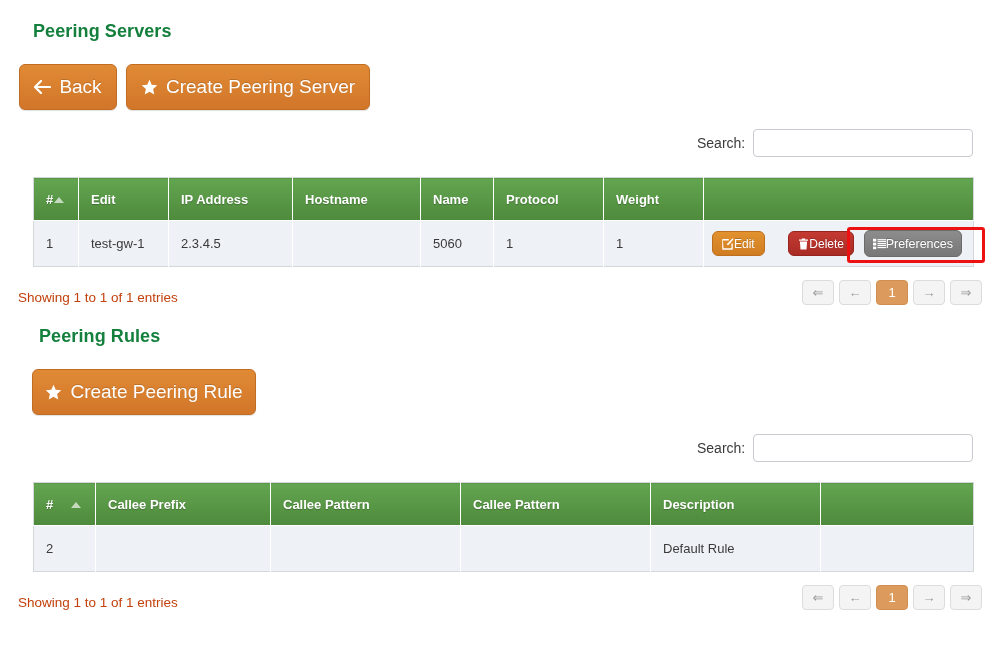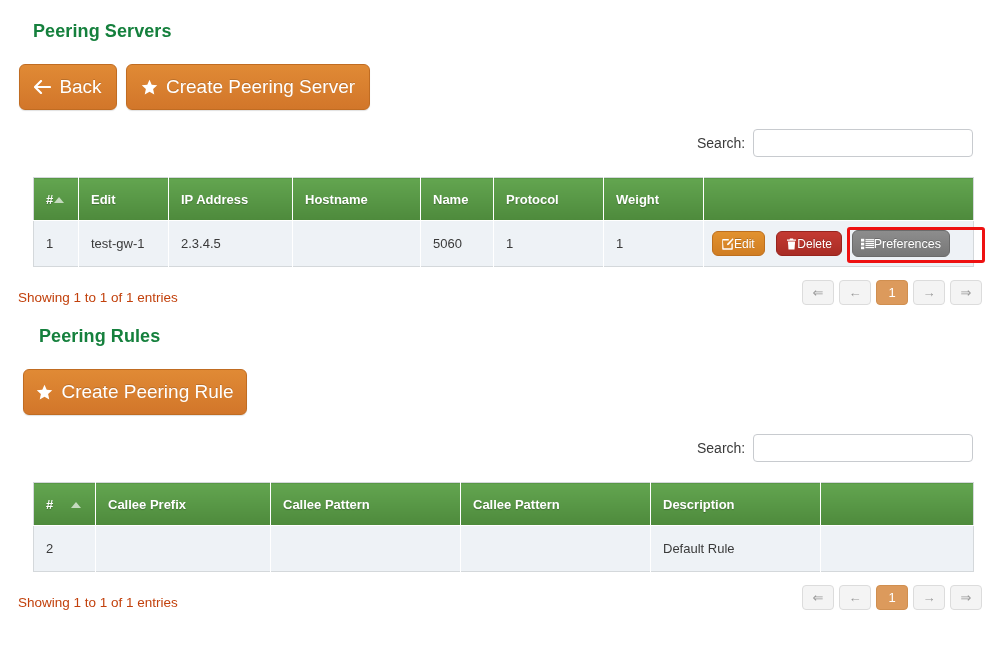--- a/index.html
+++ b/index.html
@@ -49,21 +49,21 @@
   .btn-orange-lg {
     height: 46px;
     padding: 0 20px;
     font-size: 19px;
     background: linear-gradient(to bottom, #e08a35 0%, #d2762a 100%);
     border-color: #c06c22;
     box-shadow: 0 1px 1px rgba(0,0,0,.12);
   }
   #back-button   { position: absolute; left: 19px;  top: 64px; width: 98px; }
   #create-server-button { position: absolute; left: 126px; top: 64px; width: 244px; }
-  #create-rule-button   { position: absolute; left: 23px;  top: 369px; width: 224px; }
+  #create-rule-button   { position: absolute; left: 32px;  top: 369px; width: 224px; }
 
   .icon-svg { display: block; }
 
   
   .search-wrap {
     position: absolute;
     display: flex;
     align-items: center;
     gap: 8px;
     font-size: 14px;
@@ -151,21 +151,21 @@
     vertical-align: middle;
     text-shadow: 0 -1px 0 rgba(0,0,0,.2);
   }
   .btn-edit {
     background: linear-gradient(to bottom, #e2922f 0%, #d07d22 100%);
     border-color: #bd6f1e;
   }
   .btn-delete {
     background: linear-gradient(to bottom, #c43a32 0%, #a82c25 100%);
     border-color: #97241e;
-    margin-left: 8px;
+    margin-left: 20px;
     justify-content: flex-end;
   }
   .btn-prefs {
     background: linear-gradient(to bottom, #8d8d8d 0%, #777777 100%);
     border-color: #6b6b6b;
     margin-left: 6px;
     padding: 0 8px;
     height: 27px;
     font-size: 12.5px;
   }

